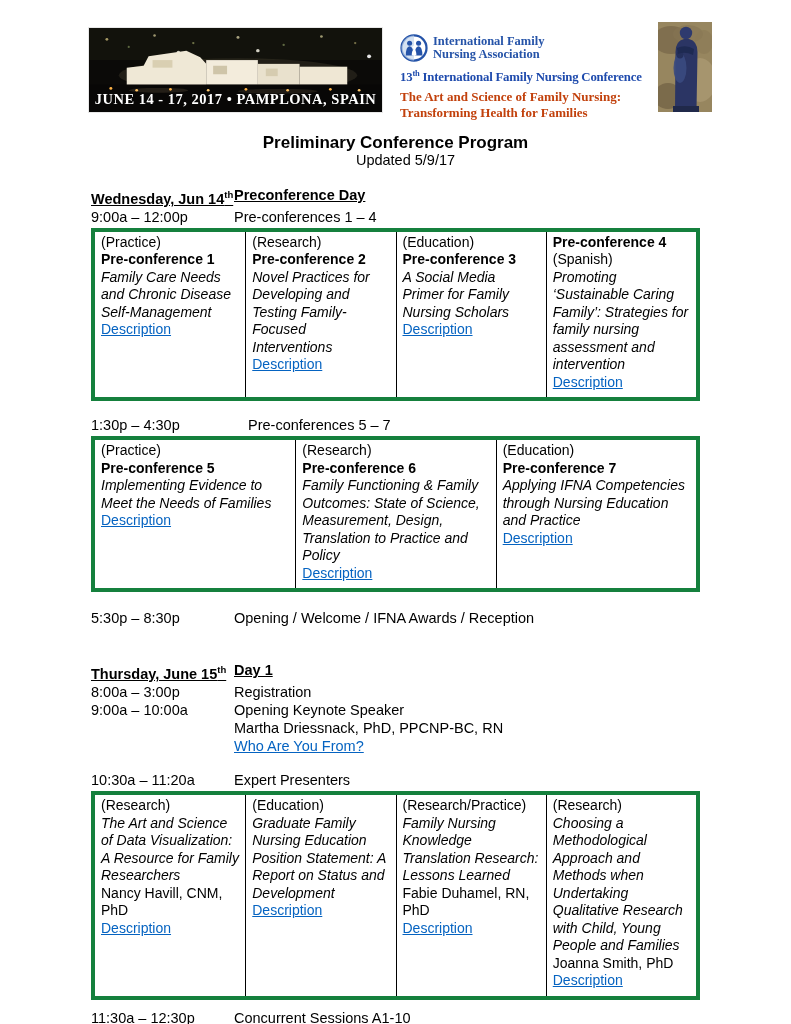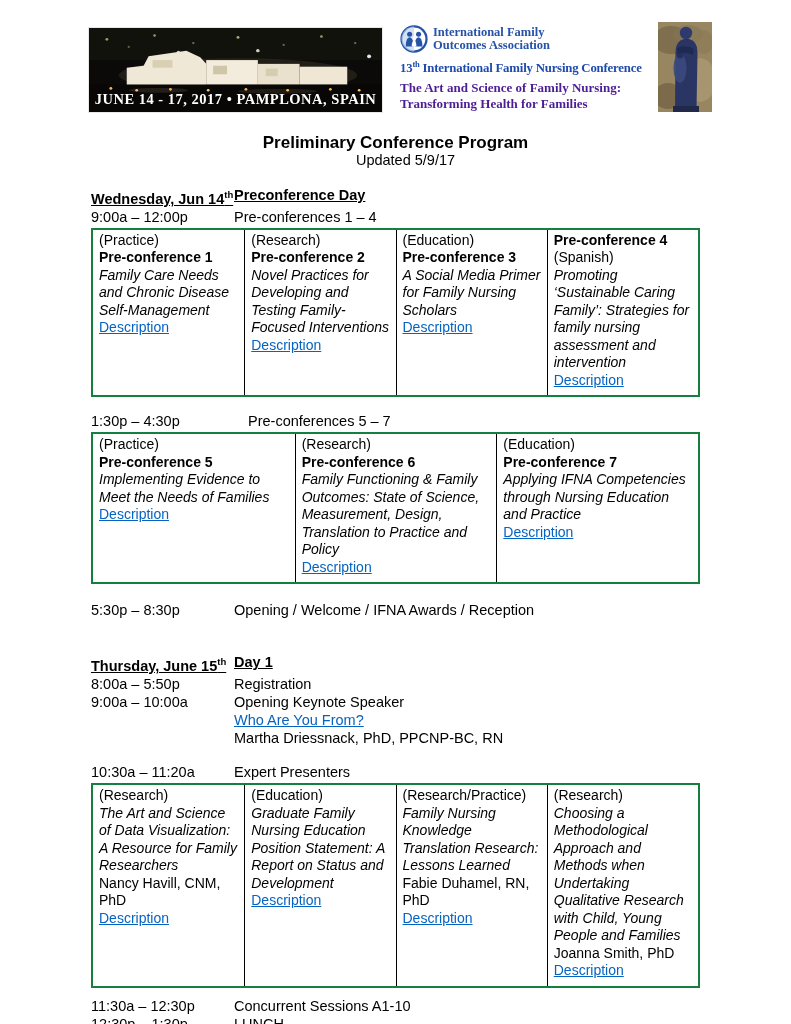--- a/index.html
+++ b/index.html
@@ -21,38 +21,38 @@
   }
   .banner svg { position: absolute; left: 0; top: 0; width: 100%; height: 100%; }
   .banner-caption {
     position: absolute; left: 0; right: 0; bottom: 4px;
     text-align: center; color: #fff;
     font-family: "Liberation Serif", serif;
     font-weight: bold; font-size: 14.5px; letter-spacing: 0.5px;
     white-space: nowrap;
   }
 
-  .logo-block { position: absolute; left: 400px; top: 2px; width: 262px; }
+  .logo-block { position: absolute; left: 400px; top: 11px; width: 262px; }
   .logo-row { display: flex; align-items: center; }
   .logo-icon { width: 28px; height: 28px; flex-shrink: 0; margin-right: 5px; }
   .assoc-name {
     font-family: "Liberation Serif", serif; font-weight: bold;
     font-size: 12.5px; line-height: 13.5px; color: #2553A8;
   }
   .conf-title {
     margin-top: 6px;
     font-family: "Liberation Serif", serif; font-weight: bold;
     font-size: 12.8px; letter-spacing: -0.2px; color: #1F4BAD;
     white-space: nowrap;
   }
   .conf-title sup { font-size: 8.5px; }
   .tagline {
     margin-top: 4px;
     font-family: "Liberation Serif", serif; font-weight: bold;
-    font-size: 13px; line-height: 15.5px; color: #4c1d95;
+    font-size: 13px; line-height: 15.5px; color: #c2410c;
   }
 
   .statue { position: absolute; left: 658px; top: -1px; width: 54px; height: 90px; }
   .statue svg { width: 100%; height: 100%; display: block; }
 
   
   .doc-title {
     margin-top: 133px; text-align: center;
     font-weight: bold; font-size: 17px; line-height: 19px;
   }
@@ -74,21 +74,21 @@
   .mt-expert { margin-top: 16px; }
   .mt-last { margin-top: 9px; }
 
   a.doc-link, a.desc-link {
     color: #0563C1; text-decoration: underline; cursor: pointer;
   }
 
   
   .ptable {
     display: grid; width: 609px;
-    border: 2px solid #15803d; margin-top: 2px;
+    border: 4px solid #15803d; margin-top: 2px;
     background: #fff;
   }
   .cols4 { grid-template-columns: repeat(4, 1fr); }
   .cols3 { grid-template-columns: repeat(3, 1fr); }
   .pcell {
     border-left: 1px solid #000;
     padding: 2px 6px 6px 6px;
     font-size: 14px; line-height: 17.5px;
   }
   .pcell:first-child { border-left: none; }
@@ -155,21 +155,21 @@
         <path d="M15 1.6 A13.4 13.4 0 0 0 15 28.4 Z" fill="#c3d5ec" opacity="0.7"></path>
         <circle cx="10.3" cy="9.8" r="2.7" fill="#2553A8"></circle>
         <path d="M6.2 23 Q6.2 13.4 10.3 13 Q14.4 13.4 14.4 23 Z" fill="#2553A8"></path>
         <circle cx="19.9" cy="9.8" r="2.7" fill="#2553A8"></circle>
         <path d="M15.8 23 Q15.8 13.4 19.9 13 Q24 13.4 24 23 Z" fill="#2553A8"></path>
         <circle cx="15.1" cy="14.2" r="1.8" fill="#ffffff"></circle>
         <path d="M12.6 23 Q12.6 16.8 15.1 16.5 Q17.6 16.8 17.6 23 Z" fill="#ffffff"></path>
       </svg>
       <div class="assoc-name">
         <div>International Family</div>
-        <div>Outcomes Association</div>
+        <div>Nursing Association</div>
       </div>
     </div>
     <div class="conf-title"><span>13</span><sup>th</sup><span> International Family Nursing Conference</span></div>
     <div class="tagline">
       <div>The Art and Science of Family Nursing:</div>
       <div>Transforming Health for Families</div>
     </div>
   </div>
 
   <div class="statue">
@@ -262,37 +262,37 @@
     <div class="time">5:30p – 8:30p</div>
     <div class="desc">Opening / Welcome / IFNA Awards / Reception</div>
   </div>
 
   <div class="sched-row day-heading mt-thu-head">
     <div class="time"><span class="u"><span>Thursday, June 15</span><sup>th</sup></span></div>
     <div class="desc"><span class="u">Day 1</span></div>
   </div>
 
   <div class="sched-row">
-    <div class="time">8:00a – 5:50p</div>
+    <div class="time">8:00a – 3:00p</div>
     <div class="desc">Registration</div>
   </div>
 
   <div class="sched-row">
     <div class="time">9:00a – 10:00a</div>
     <div class="desc">Opening Keynote Speaker</div>
   </div>
 
   <div class="sched-row">
     <div class="time"></div>
+    <div class="desc">Martha Driessnack, PhD, PPCNP-BC, RN</div>
+  </div>
+
+  <div class="sched-row">
+    <div class="time"></div>
     <div class="desc"><a class="doc-link">Who Are You From?</a></div>
-  </div>
-
-  <div class="sched-row">
-    <div class="time"></div>
-    <div class="desc">Martha Driessnack, PhD, PPCNP-BC, RN</div>
   </div>
 
   <div class="sched-row mt-expert">
     <div class="time">10:30a – 11:20a</div>
     <div class="desc">Expert Presenters</div>
   </div>
 
   <div class="ptable cols4 t3">
     <div class="pcell">
       <div class="cat">(Research)</div>

